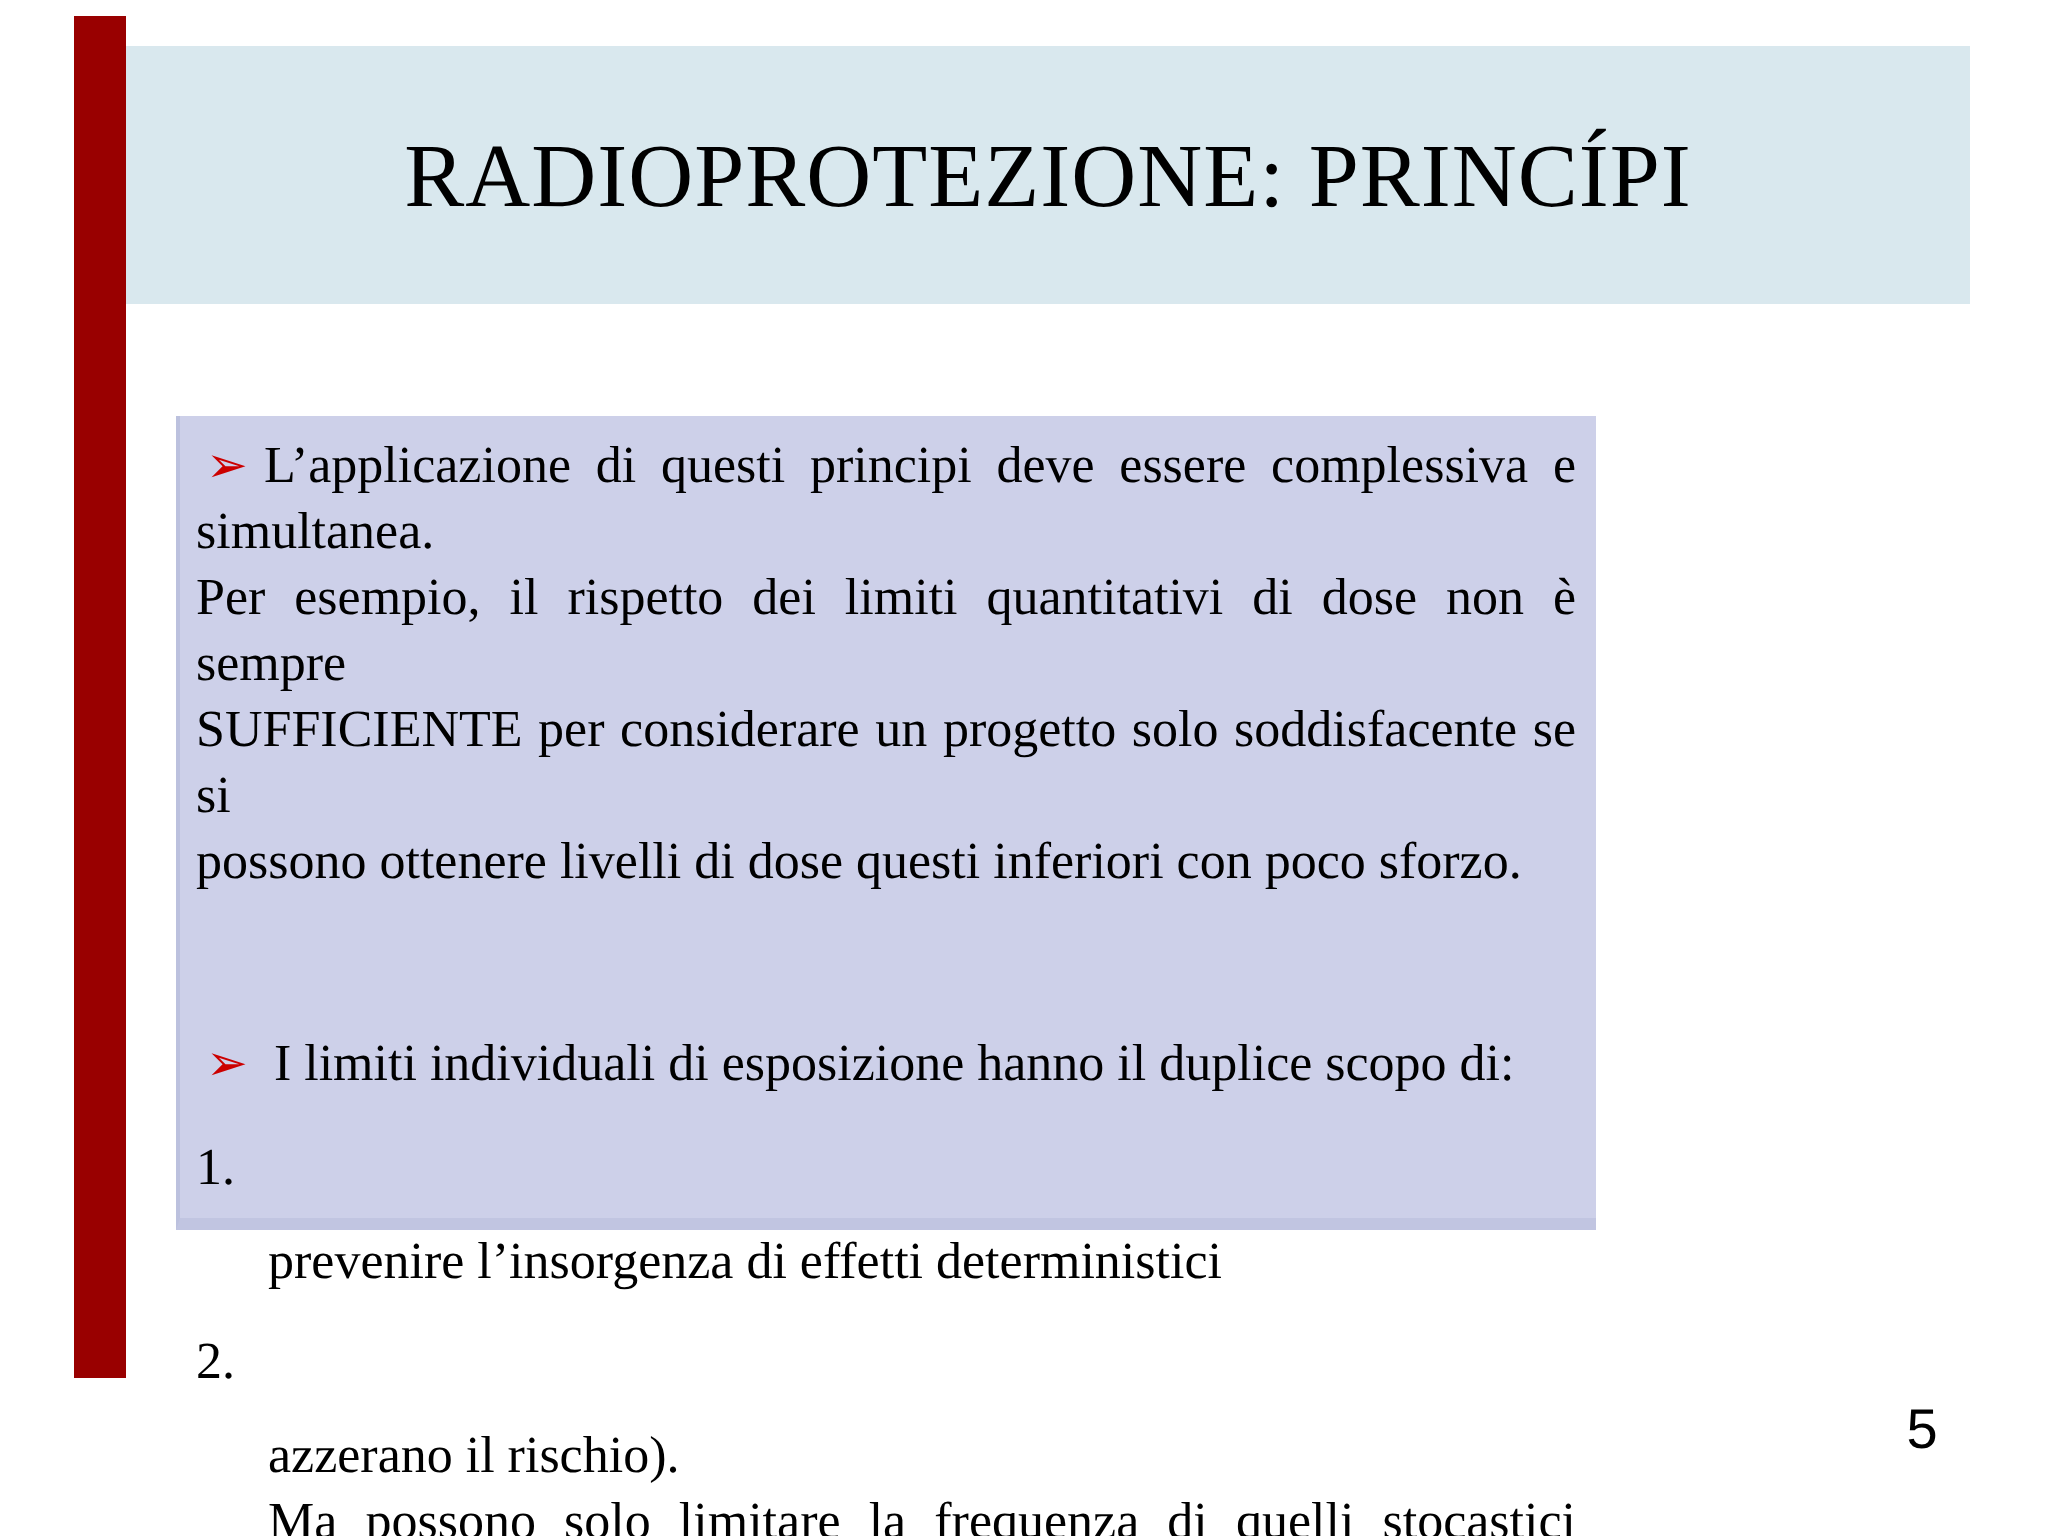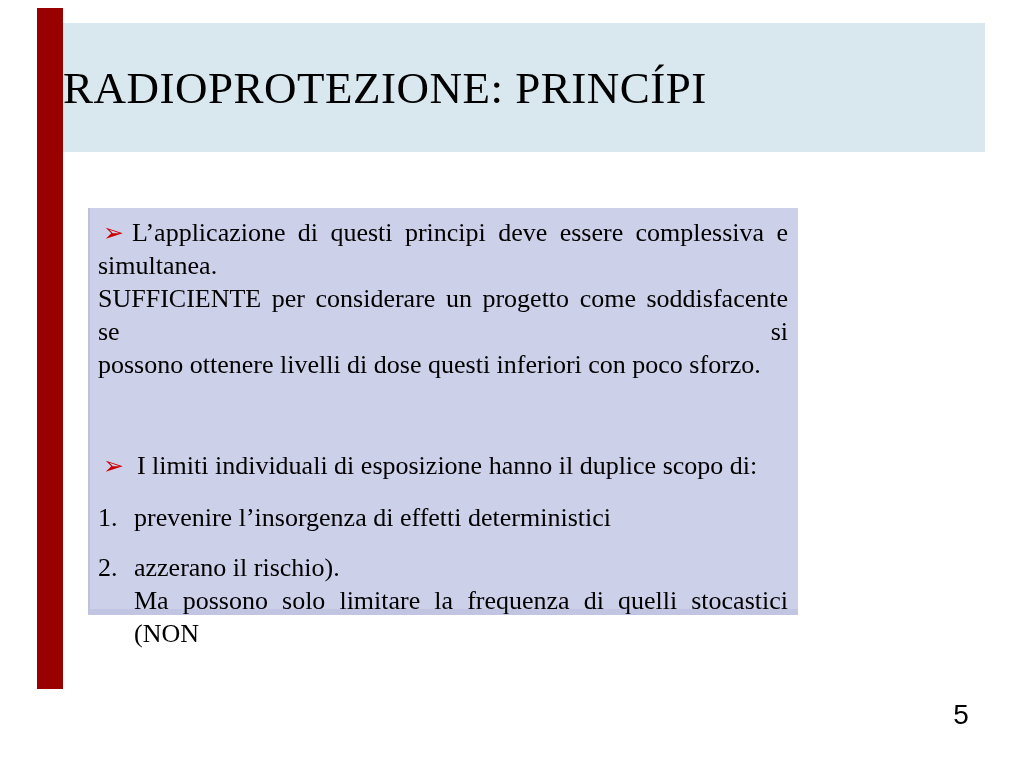--- a/index.html
+++ b/index.html
@@ -27,20 +27,21 @@
   
   .title-band {
     position: absolute;
     left: 63px;
     top: 23px;
     width: 922px;
     height: 129px;
     background: #d9e8ee;
     display: flex;
     align-items: center;
+    justify-content: center;
   }
   .title-text {
     font-size: 45px;
     letter-spacing: 0.5px;
     white-space: nowrap;
   }
 
   
   .content-box {
     position: absolute;
@@ -72,21 +73,21 @@
 
   .bullet-line-2 { margin-top: 68px; }
 
   .numbered {
     display: flex;
     align-items: flex-start;
   }
   .numbered.item-1 { margin-top: 19px; }
   .numbered.item-2 { margin-top: 17px; }
   .num { flex: 0 0 36px; }
-  .itext { flex: 1; min-width: 0; }
+  .itext { flex: 1; min-width: 0; margin-top: 47px; }
 
   .page-number {
     position: absolute;
     left: 945px;
     top: 699px;
     width: 32px;
     text-align: center;
     font-family: "Liberation Sans", sans-serif;
     font-size: 28px;
     color: #000;
@@ -100,21 +101,22 @@
   <div class="accent-bar" style="background-color: rgb(153, 0, 0);"></div>
 
   <div class="title-band" style="background-color: rgb(217, 232, 238);">
     <div class="title-text">RADIOPROTEZIONE: PRINCÍPI</div>
   </div>
 
   <div class="content-box" style="background-color: rgb(205, 208, 233);">
 
     <p class="para">
       <span class="line just"><span class="bullet" style="color: rgb(204, 0, 0);">➢</span><span>L’applicazione di questi principi deve essere complessiva e simultanea.</span></span>
-      <span class="line just">SUFFICIENTE per considerare un progetto come soddisfacente se si</span>
+      <span class="line just">Per esempio, il rispetto dei limiti quantitativi di dose non è sempre</span>
+      <span class="line just">SUFFICIENTE per considerare un progetto solo soddisfacente se si</span>
       <span class="line">possono ottenere livelli di dose questi inferiori con poco sforzo.</span>
     </p>
 
     <p class="para bullet-line-2">
       <span class="line"><span class="bullet wide" style="color: rgb(204, 0, 0);">➢</span><span>I limiti individuali di esposizione hanno il duplice scopo di:</span></span>
     </p>
 
     <div class="numbered item-1">
       <span class="num">1.</span>
       <span class="itext">

